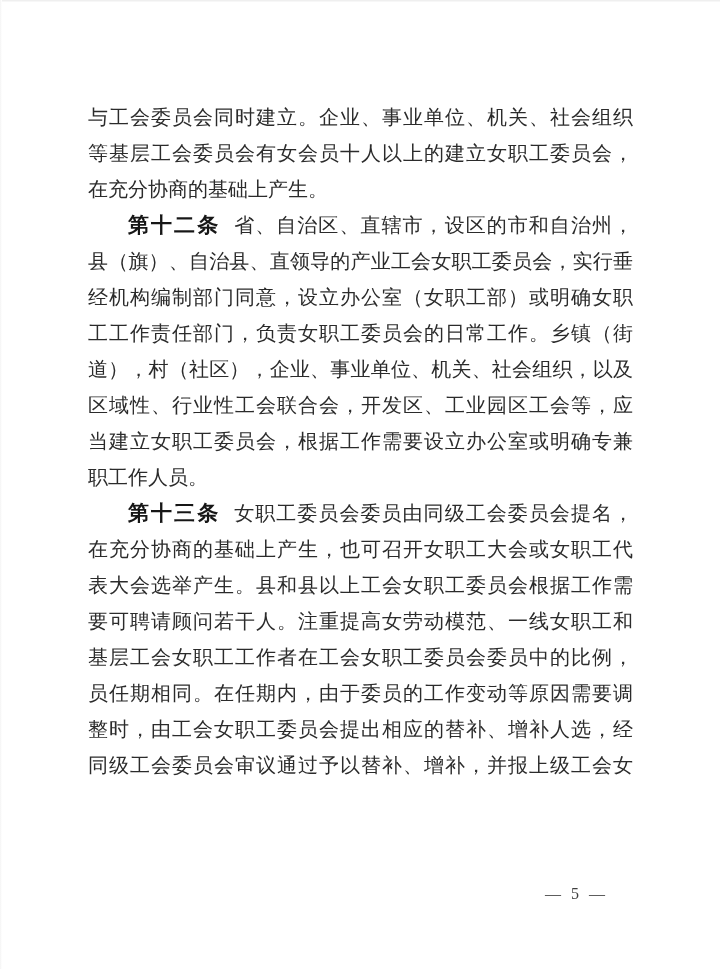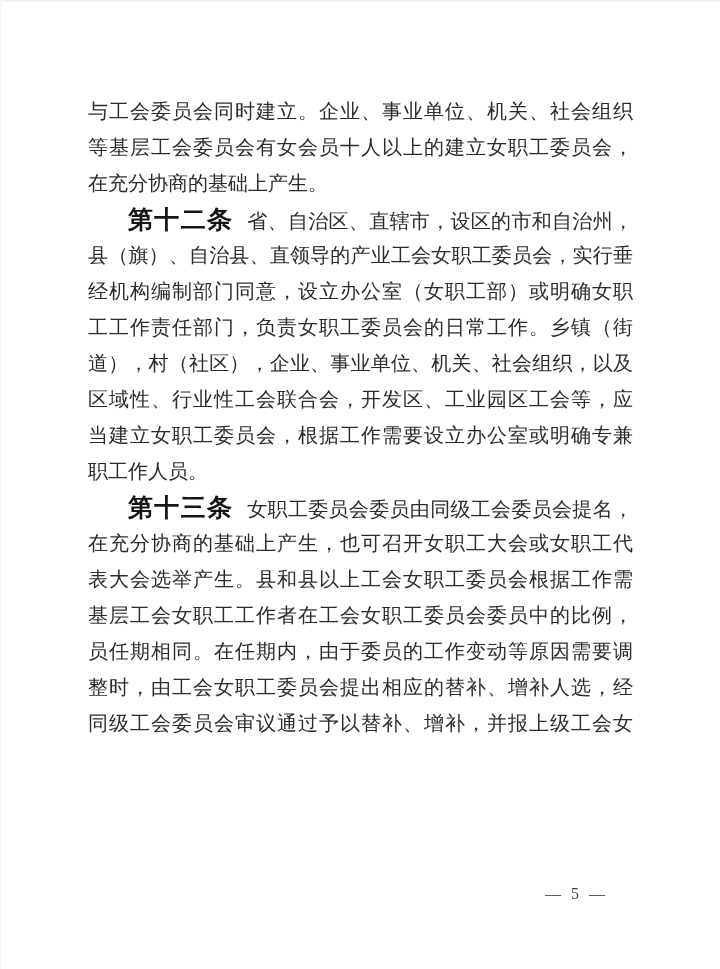--- a/index.html
+++ b/index.html
@@ -22,41 +22,41 @@
   }
   .scan-edge-left {
     position: absolute;
     top: 0; left: 0;
     width: 2px; height: 100%;
     background: linear-gradient(90deg, #f4f4f4, #ffffff);
   }
   .doc-body {
     position: absolute;
     left: 88px;
-    top: 93px;
+    top: 99px;
     width: 545px;
     color: #2b2b2b;
   }
   .line {
     height: 36px;
     line-height: 36px;
     font-size: 20px;
   }
   .line.fill {
     text-align: justify;
     text-align-last: justify;
     text-justify: inter-character;
   }
   .line.indent {
     text-indent: 40px;
   }
   .heading {
     font-family: "Liberation Sans", "DejaVu Sans", sans-serif;
     font-weight: 700;
-    font-size: 25px;
+    font-size: 21px;
     letter-spacing: 1px;
     color: #161616;
   }
   .after-heading {
     padding-left: 14px;
   }
   .page-number {
     position: absolute;
     top: 883px;
     right: 112px;
@@ -82,19 +82,20 @@
       <div class="line fill">县（旗）、自治县、直领导的产业工会女职工委员会，实行垂</div>
       <div class="line fill">经机构编制部门同意，设立办公室（女职工部）或明确女职</div>
       <div class="line fill">工工作责任部门，负责女职工委员会的日常工作。乡镇（街</div>
       <div class="line fill">道），村（社区），企业、事业单位、机关、社会组织，以及</div>
       <div class="line fill">区域性、行业性工会联合会，开发区、工业园区工会等，应</div>
       <div class="line fill">当建立女职工委员会，根据工作需要设立办公室或明确专兼</div>
       <div class="line">职工作人员。</div>
       <div class="line fill indent"><span class="heading">第十三条</span><span class="after-heading">女职工委员会委员由同级工会委员会提名，</span></div>
       <div class="line fill">在充分协商的基础上产生，也可召开女职工大会或女职工代</div>
       <div class="line fill">表大会选举产生。县和县以上工会女职工委员会根据工作需</div>
+      <div class="line fill">要可聘请顾问若干人。注重提高女劳动模范、一线女职工和</div>
       <div class="line fill">基层工会女职工工作者在工会女职工委员会委员中的比例，</div>
       <div class="line fill">员任期相同。在任期内，由于委员的工作变动等原因需要调</div>
       <div class="line fill">整时，由工会女职工委员会提出相应的替补、增补人选，经</div>
       <div class="line fill">同级工会委员会审议通过予以替补、增补，并报上级工会女</div>
     </div>
   <div class="page-number">— 5 —</div>
 </div>
 
 </body></html>

